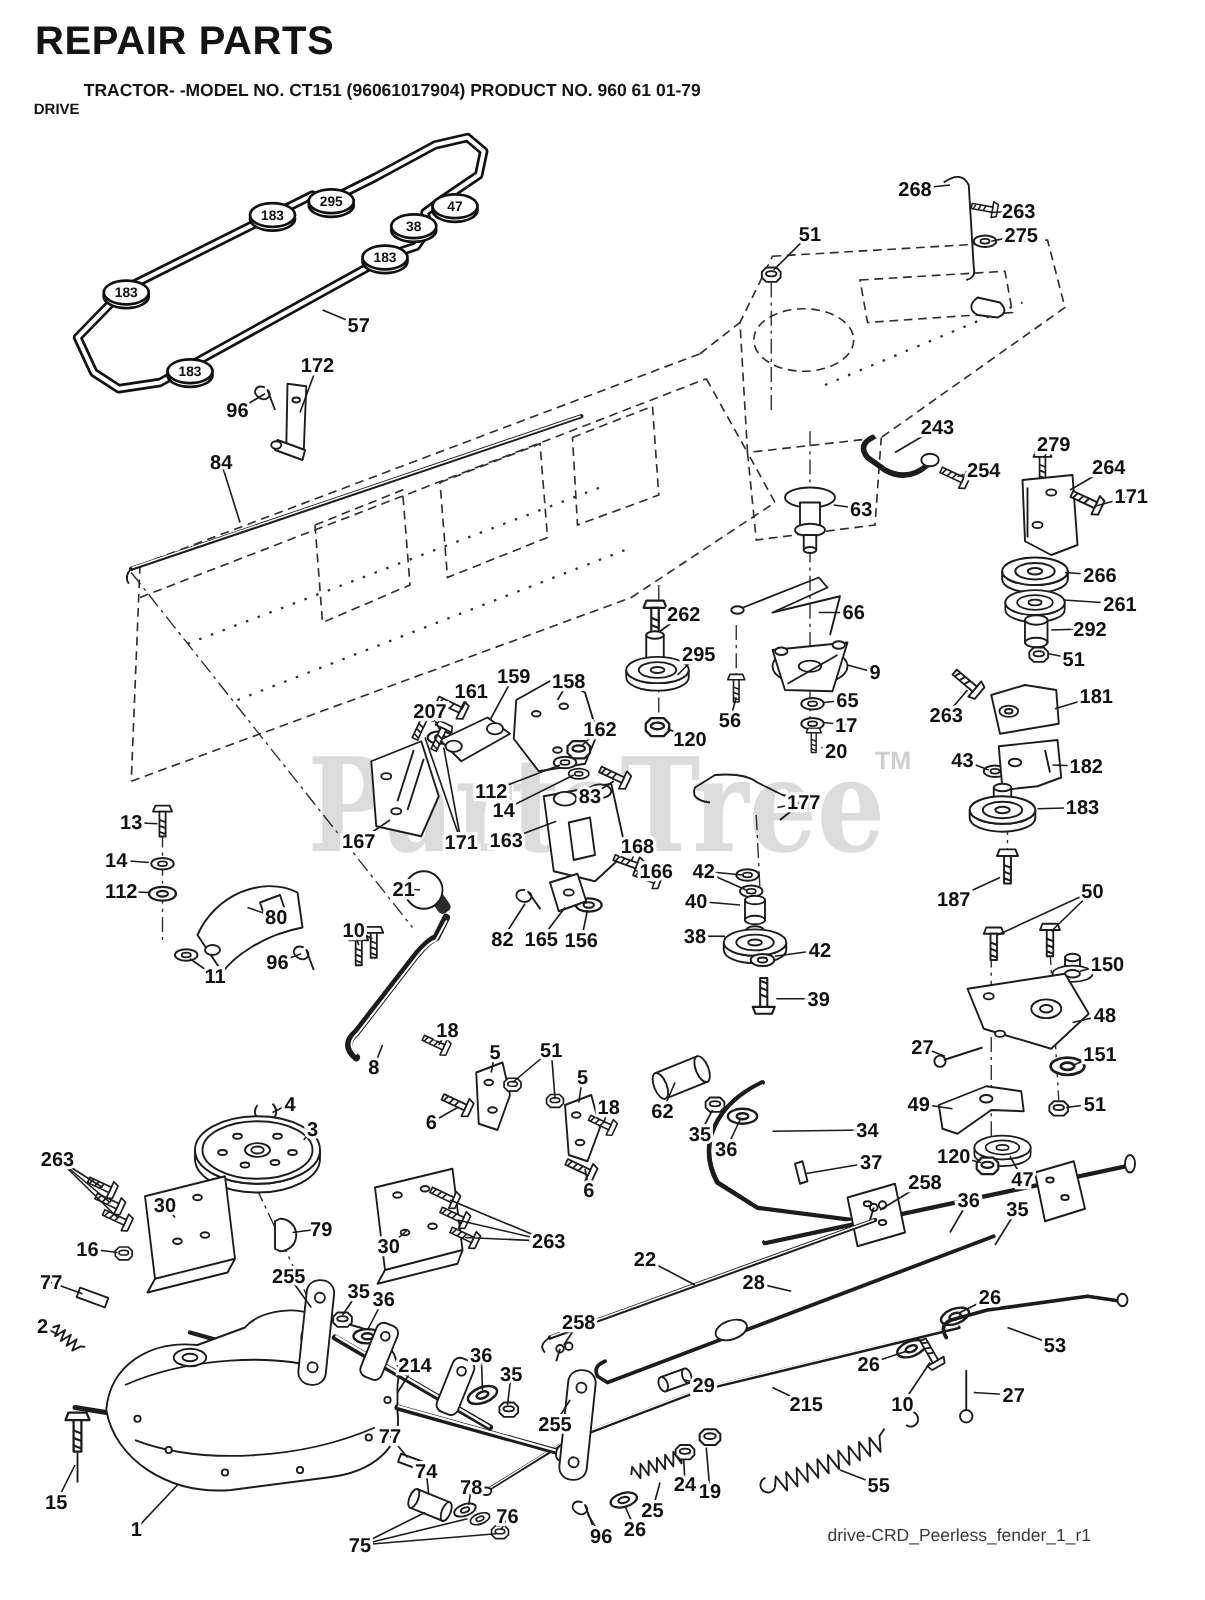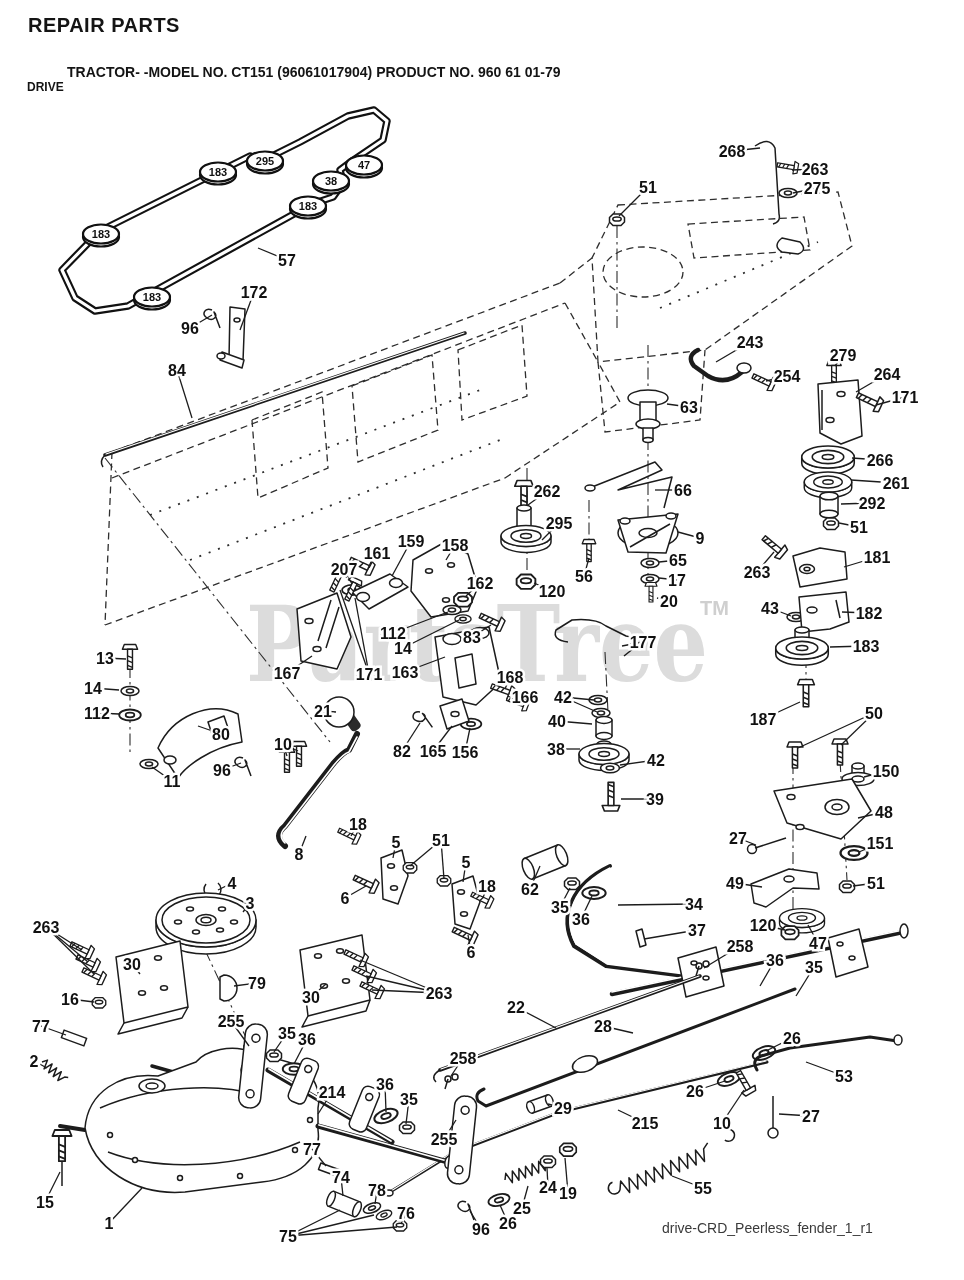--- a/index.html
+++ b/index.html
@@ -1,19 +1,19 @@
 <!DOCTYPE html>
 <html><head>
 <meta charset="utf-8">
 <style>
   html,body{margin:0;padding:0;}
   body{width:964px;height:1280px;background:#fff;position:relative;overflow:hidden;
        font-family:"Liberation Sans",sans-serif;color:#141414;}
   .hdr{position:absolute;z-index:3;left:0;top:0;width:964px;}
-  .hdr h1{position:absolute;left:28px;top:14px;margin:0;font-size:20px;font-weight:bold;
+  .hdr h1{position:absolute;left:28px;top:14px;margin:0;font-size:32px;font-weight:bold;
           letter-spacing:.5px;white-space:nowrap;}
   .hdr h2{position:absolute;left:55px;top:52px;margin:12px;font-size:14px;font-weight:bold;
           white-space:nowrap;}
   .hdr h3{position:absolute;left:27px;top:80px;margin:0;font-size:12px;font-weight:bold;
           white-space:nowrap;}
   svg#diagram{position:absolute;left:0;top:0;z-index:1;}
   .part{fill:#fff;stroke:#1c1c1c;stroke-width:1.5;stroke-linejoin:round;}
   .ln{fill:none;stroke:#1c1c1c;stroke-width:1.5;stroke-linejoin:round;}
   .dash{fill:none;stroke:#2e2e2e;stroke-width:1.3;stroke-dasharray:7 4.5;}
   .dots{fill:none;stroke:#2e2e2e;stroke-width:1.8;stroke-dasharray:2 8;}

